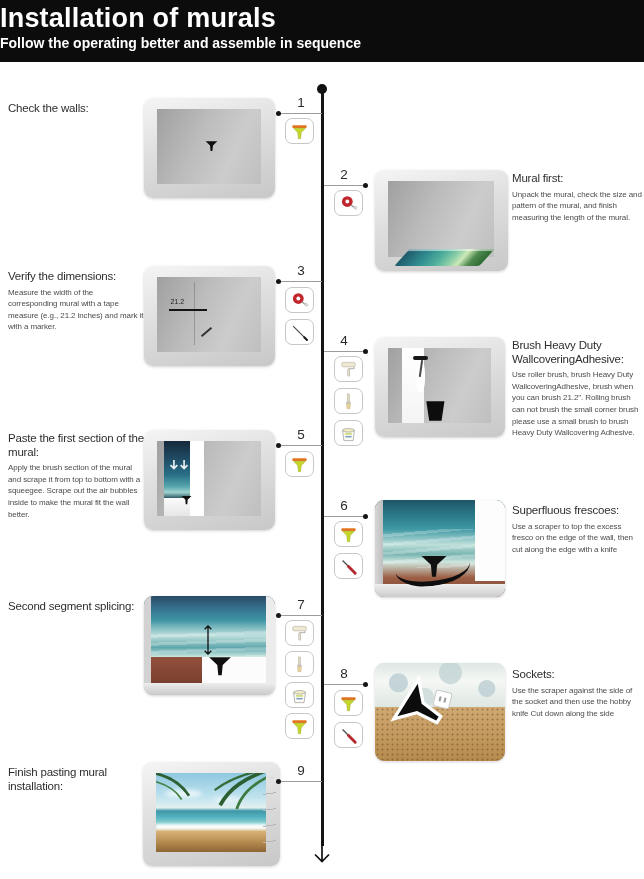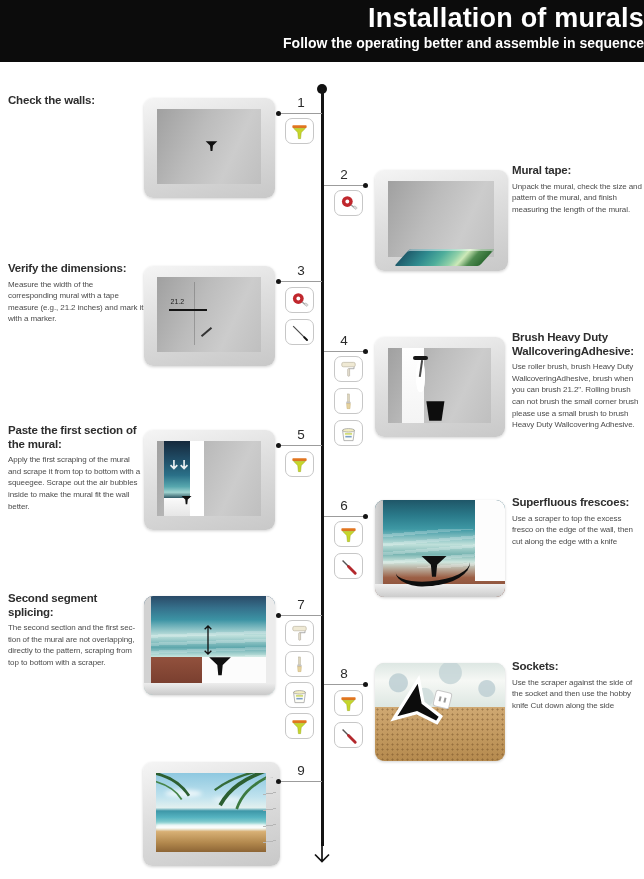--- a/index.html
+++ b/index.html
@@ -1,27 +1,27 @@
 <!DOCTYPE html>
 <html><head>
 <meta charset="utf-8">
 <style>
   html,body{margin:0;padding:0;background:#fff;}
   .page{position:relative;width:644px;height:879px;background:#fff;overflow:hidden;
         font-family:"Liberation Sans", sans-serif;}
   
-  .header{position:absolute;left:0;top:0;width:644px;height:62px;background:#0c0c0c;color:#fff;text-align:right;}
+  .header{position:absolute;left:0;top:0;width:644px;height:62px;background:#0c0c0c;color:#fff;text-align:left;}
   .header .t1{font-size:27px;font-weight:700;letter-spacing:.2px;padding-top:3px;}
   .header .t2{font-size:14px;font-weight:700;margin-top:1px;}
   
   .tl-line{position:absolute;left:321px;top:88px;width:3px;height:758px;background:#141414;}
   .tl-dot{position:absolute;left:317px;top:84px;width:10px;height:10px;border-radius:50%;background:#111;}
   .tl-arrow{position:absolute;left:312px;top:842px;width:20px;height:28px;color:#111;}
   
-  .ttl{font-size:11.5px;color:#2e2e2e;letter-spacing:-.2px;line-height:1.18;margin:0 0 3px 0;font-weight:bold;}
+  .ttl{font-size:11.5px;color:#2e2e2e;letter-spacing:-.2px;line-height:1.18;margin:8px 0 3px 0;}
   .bod{font-size:8px;color:#4c4c4c;letter-spacing:-.1px;line-height:1.45;margin:0;}
   .tblock{position:absolute;}
   
   .num{position:absolute;width:40px;text-align:center;font-size:13.5px;color:#2b2b2b;}
   .hline{position:absolute;height:1px;background:#9c9c9c;}
   .dot{position:absolute;width:5px;height:5px;border-radius:50%;background:#151515;}
   
   .ibox{position:absolute;width:27px;height:24px;background:#fff;border:1px solid #c7c7c7;border-radius:7px;
         display:flex;align-items:center;justify-content:center;}
   .ibox svg{width:19px;height:19px;display:block;}
@@ -132,21 +132,21 @@
           <use href="#sym-tape"></use>
         </svg>
       </div>
     <div class="room" style="left:375px;top:170px;width:133px;height:101px;">
       <div class="back"></div>
       <div class="abs" style="left:20%;bottom:5px;width:64%;height:17px;transform:skewX(-42deg);border-radius:2px;
                   background:linear-gradient(90deg,#1f5b6b,#2f8a8e 25%,#4fae9b 45%,#8fd0a8 62%,#cde9b8 72%,#4e8a4f 85%,#2e6b33);
                   box-shadow:inset 0 2px 0 rgba(255,255,255,.5);"></div>
     </div>
     <div class="tblock" style="left:512px;top:164px;width:130px;">
-      <p class="ttl">Mural tape:</p>
+      <p class="ttl">Mural first:</p>
       <p class="bod">Unpack the mural, check the size and pattern of the mural, and finish measuring the length of the mural.</p>
     </div>
   </div>
 
   <div>
     <div class="tblock" style="left:8px;top:262px;width:136px;">
       <p class="ttl">Verify the dimensions:</p>
       <p class="bod">Measure the width of the corresponding mural with a tape measure (e.g., 21.2 inches) and mark it with a marker.</p>
     </div>
     <div class="room" style="left:144px;top:266px;width:131px;height:100px;">
@@ -202,21 +202,21 @@
     </div>
     <div class="tblock" style="left:512px;top:331px;width:130px;">
       <p class="ttl">Brush Heavy Duty WallcoveringAdhesive:</p>
       <p class="bod">Use roller brush, brush Heavy Duty WallcoveringAdhesive, brush when you can brush 21.2". Rolling brush can not brush the small corner brush please use a small brush to brush Heavy Duty Wallcovering Adhesive.</p>
     </div>
   </div>
 
   <div>
     <div class="tblock" style="left:8px;top:424px;width:136px;">
       <p class="ttl">Paste the first section of the mural:</p>
-      <p class="bod">Apply the first scraping of the mural and scrape it from top to bottom with a squeegee. Scrape out the air bubbles inside to make the mural fit the wall better.</p>
+      <p class="bod">Apply the brush section of the mural and scrape it from top to bottom with a squeegee. Scrape out the air bubbles inside to make the mural fit the wall better.</p>
     </div>
     <div class="room" style="left:144px;top:430px;width:131px;height:100px;">
       <div class="back">
         <div class="abs" style="left:7%;top:76%;width:38%;height:24%;background:linear-gradient(180deg,#fafafa,#e6e6e6);"></div>
         <div class="abs" style="left:7%;top:0;width:25%;height:76%;background:linear-gradient(180deg,#16293c,#1f4a63 30%,#2a7088 60%,#57a7ae 80%,#9fd3cf 90%,#2f5864);">
           <svg class="abs" style="left:15%;top:32%;width:22px;height:14px;color:rgba(255,255,255,.9);" viewBox="0 0 26 16">
               <use href="#sym-dblarrow"></use>
             </svg>
         </div>
         <div class="abs" style="left:32%;top:0;width:13%;height:100%;background:#fff;"></div>
@@ -262,21 +262,20 @@
     </div>
     <div class="tblock" style="left:512px;top:496px;width:130px;">
       <p class="ttl">Superfluous frescoes:</p>
       <p class="bod">Use a scraper to top the excess fresco on the edge of the wall, then cut along the edge with a knife</p>
     </div>
   </div>
 
   <div>
     <div class="tblock" style="left:8px;top:592px;width:136px;">
       <p class="ttl">Second segment splicing:</p>
-      <p class="bod">The second section and the first sec-tion of the mural are not overlapping, directly to the pattern, scraping from top to bottom with a scraper.</p>
     </div>
     <div class="photo" style="left:144px;top:596px;width:131px;height:99px;">
       <div class="abs" style="inset:0;background:linear-gradient(180deg,#2a4a67 0%,#35708b 12%,#3c93a4 24%,#bfe0dc 40%,#5fa8ad 52%,#cde9e2 62%,#74b5b4 70%,#9ed4cf 78%,#8fc4c2 100%);"></div>
       <div class="abs" style="left:0;top:34%;width:100%;height:34%;opacity:.4;background:repeating-linear-gradient(178deg,rgba(255,255,255,0) 0 5px,rgba(255,255,255,.55) 5px 8px);"></div>
       <div class="abs" style="left:0;bottom:12%;width:44%;height:26%;background:linear-gradient(180deg,#92513d,#7a3f2f);"></div>
       <div class="abs" style="left:44%;bottom:12%;width:50%;height:26%;background:#fcfcfc;"></div>
       <div class="abs" style="right:0;top:0;width:7%;height:100%;background:#ececec;"></div>
       <svg class="abs" style="left:47%;bottom:16%;width:28px;height:26px;" viewBox="0 0 24 24">
           <use href="#sym-squeegee-black"></use>
         </svg>
@@ -341,20 +340,21 @@
       </div>
     </div>
     <div class="tblock" style="left:512px;top:660px;width:130px;">
       <p class="ttl">Sockets:</p>
       <p class="bod">Use the scraper against the side of the socket and then use the hobby knife Cut down along the side</p>
     </div>
   </div>
 
   <div>
     <div class="tblock" style="left:8px;top:758px;width:136px;">
+      <p class="ttl">Finish pasting mural installation:</p>
     </div>
     <div class="room" style="left:143px;top:762px;width:137px;height:104px;">
       <div class="back">
         <div class="abs" style="inset:0;background:linear-gradient(180deg,#8ec8e0 0%,#bfe2ee 30%,#e2f0ef 44%,#3e97a8 48%,#55b3c0 56%,#8fd3d2 64%,#e9f4ef 69%,#d8b075 74%,#b3894e 88%,#8d6535 100%);"></div>
         <div class="abs" style="left:8%;top:22%;width:34%;height:9%;background:#fff;opacity:.75;border-radius:50%;filter:blur(2px);"></div>
         <div class="abs" style="left:52%;top:30%;width:26%;height:7%;background:#fff;opacity:.6;border-radius:50%;filter:blur(2px);"></div>
         <div class="abs" style="left:0;top:64%;width:100%;height:7%;background:rgba(255,255,255,.85);filter:blur(1.5px);"></div>
         <svg class="abs" style="left:0;top:0;width:100%;height:48%;" viewBox="0 0 120 40" preserveAspectRatio="none">
           <path d="M124 -4 C96 6 80 16 70 34" fill="none" stroke="#2c5f31" stroke-width="4"></path>
           <path d="M122 4 C102 14 93 24 88 38" fill="none" stroke="#3c7a40" stroke-width="3"></path>

